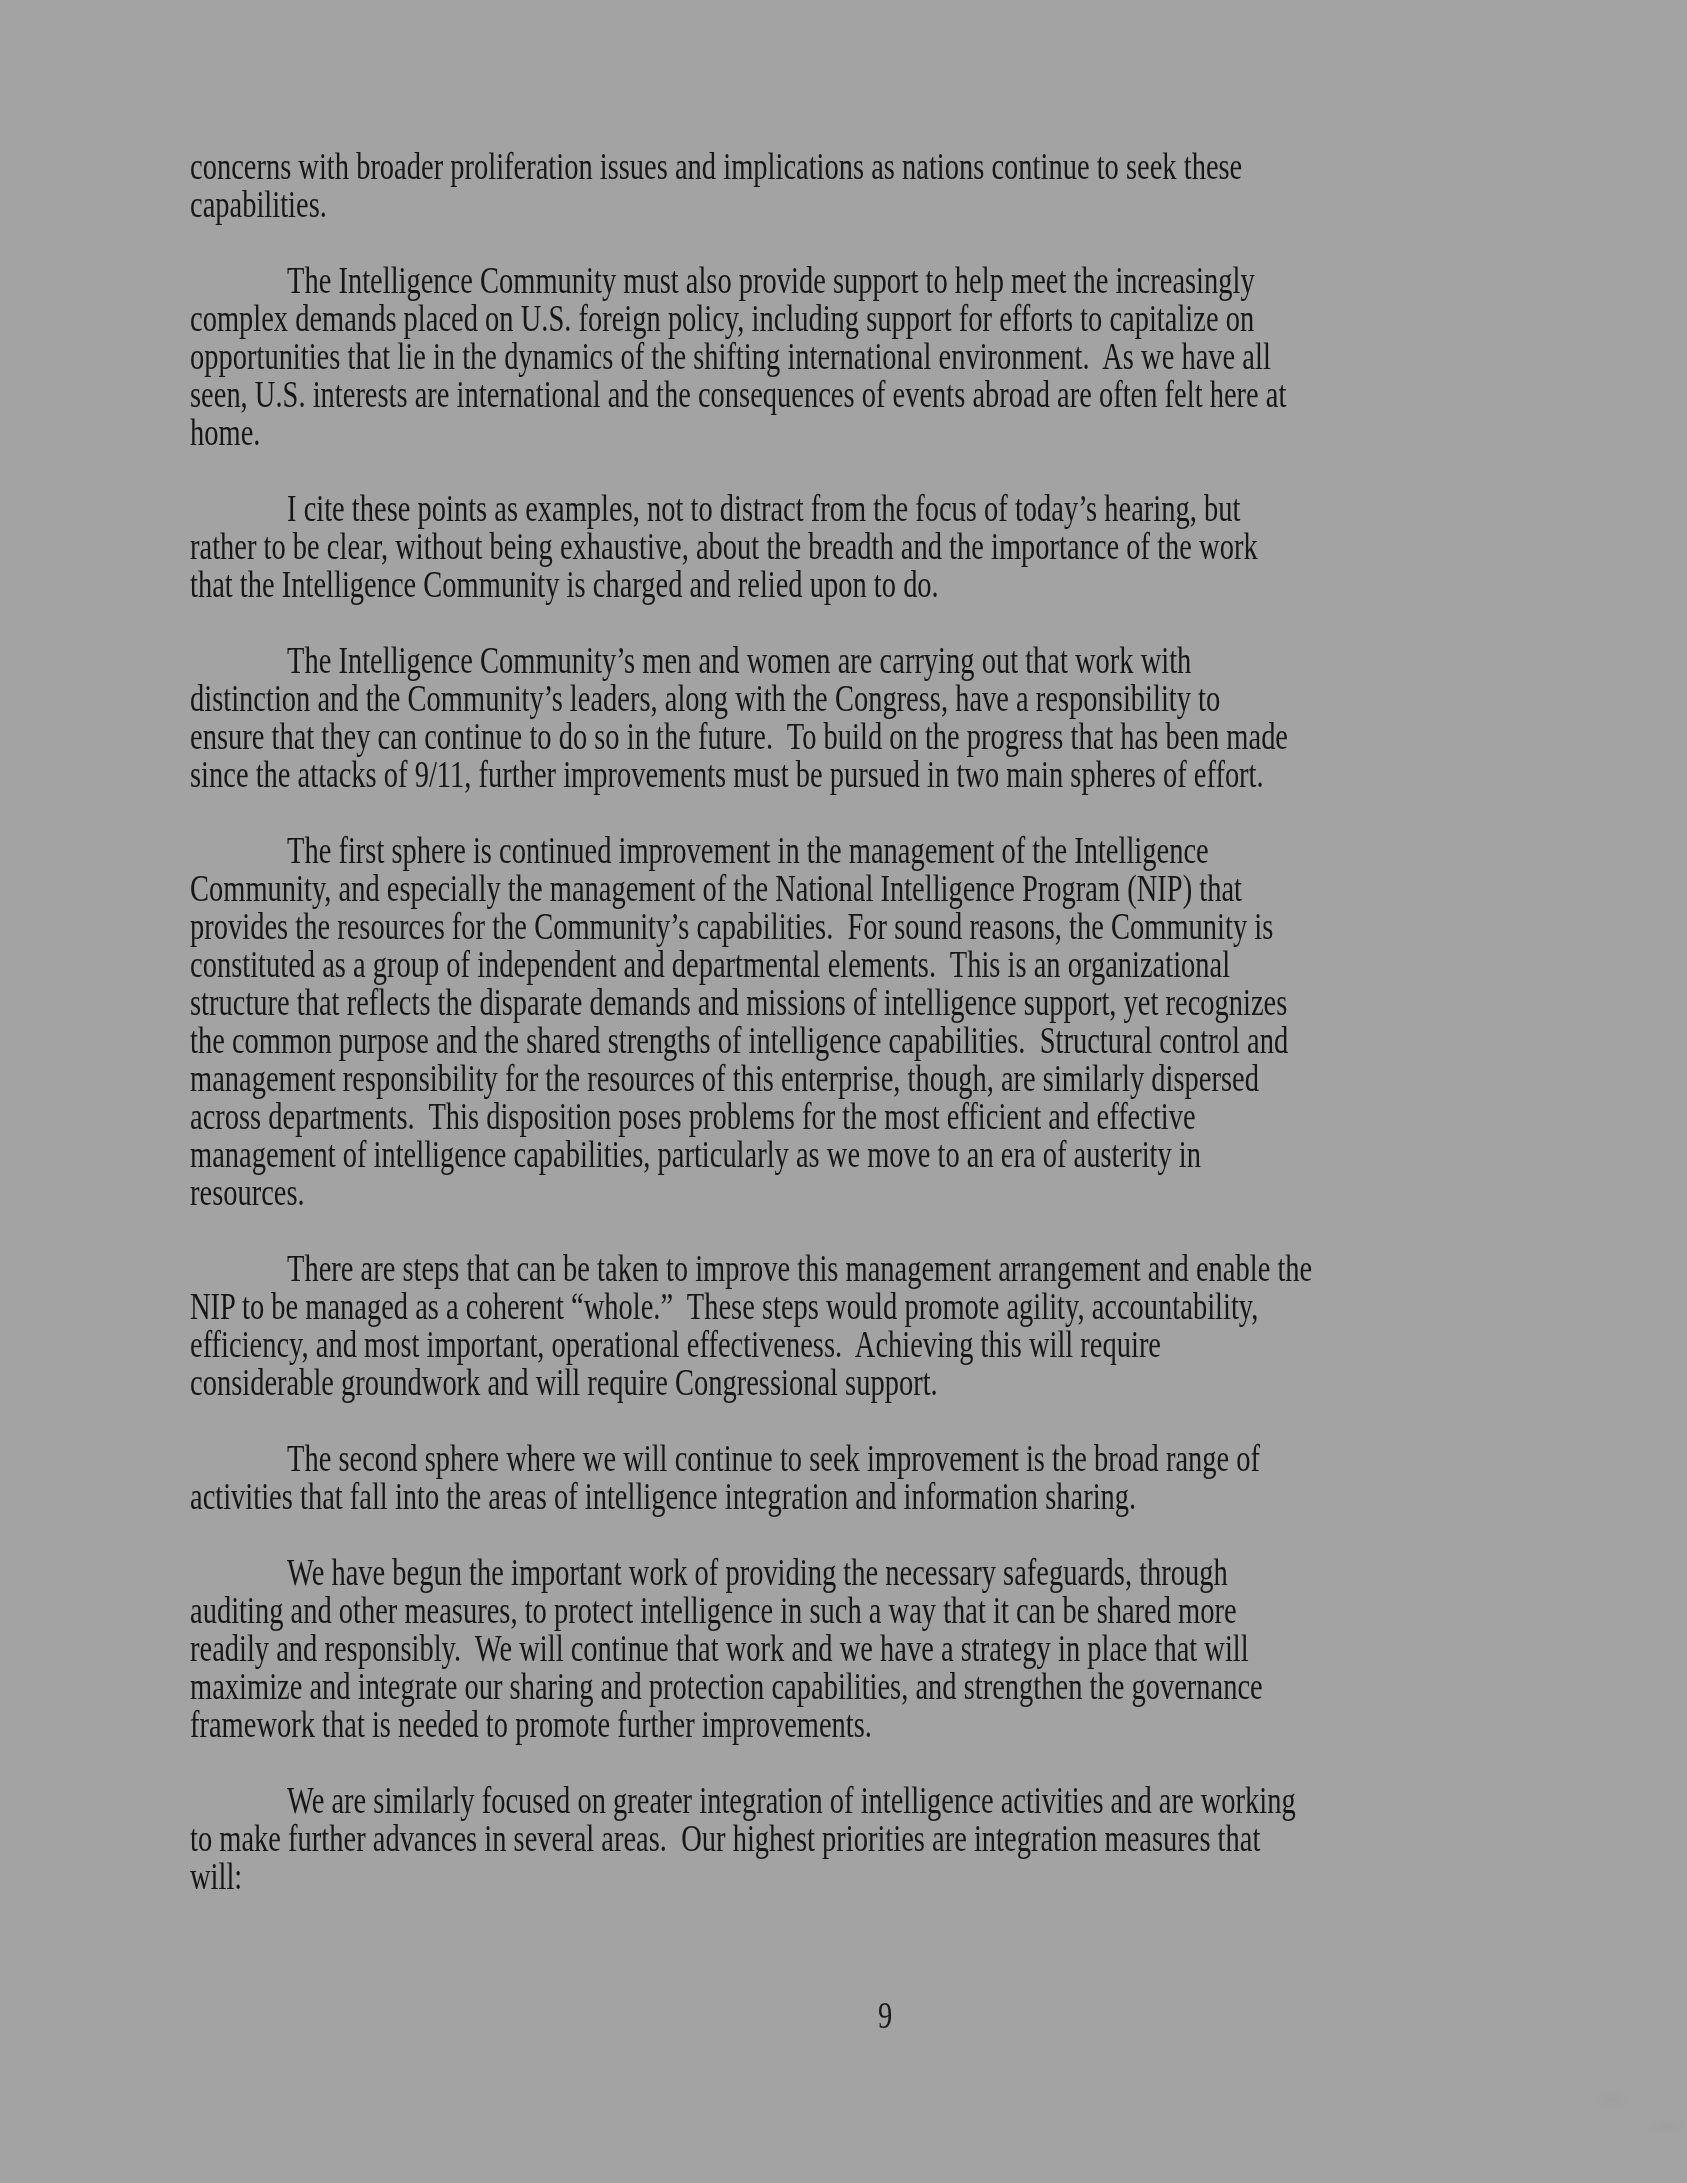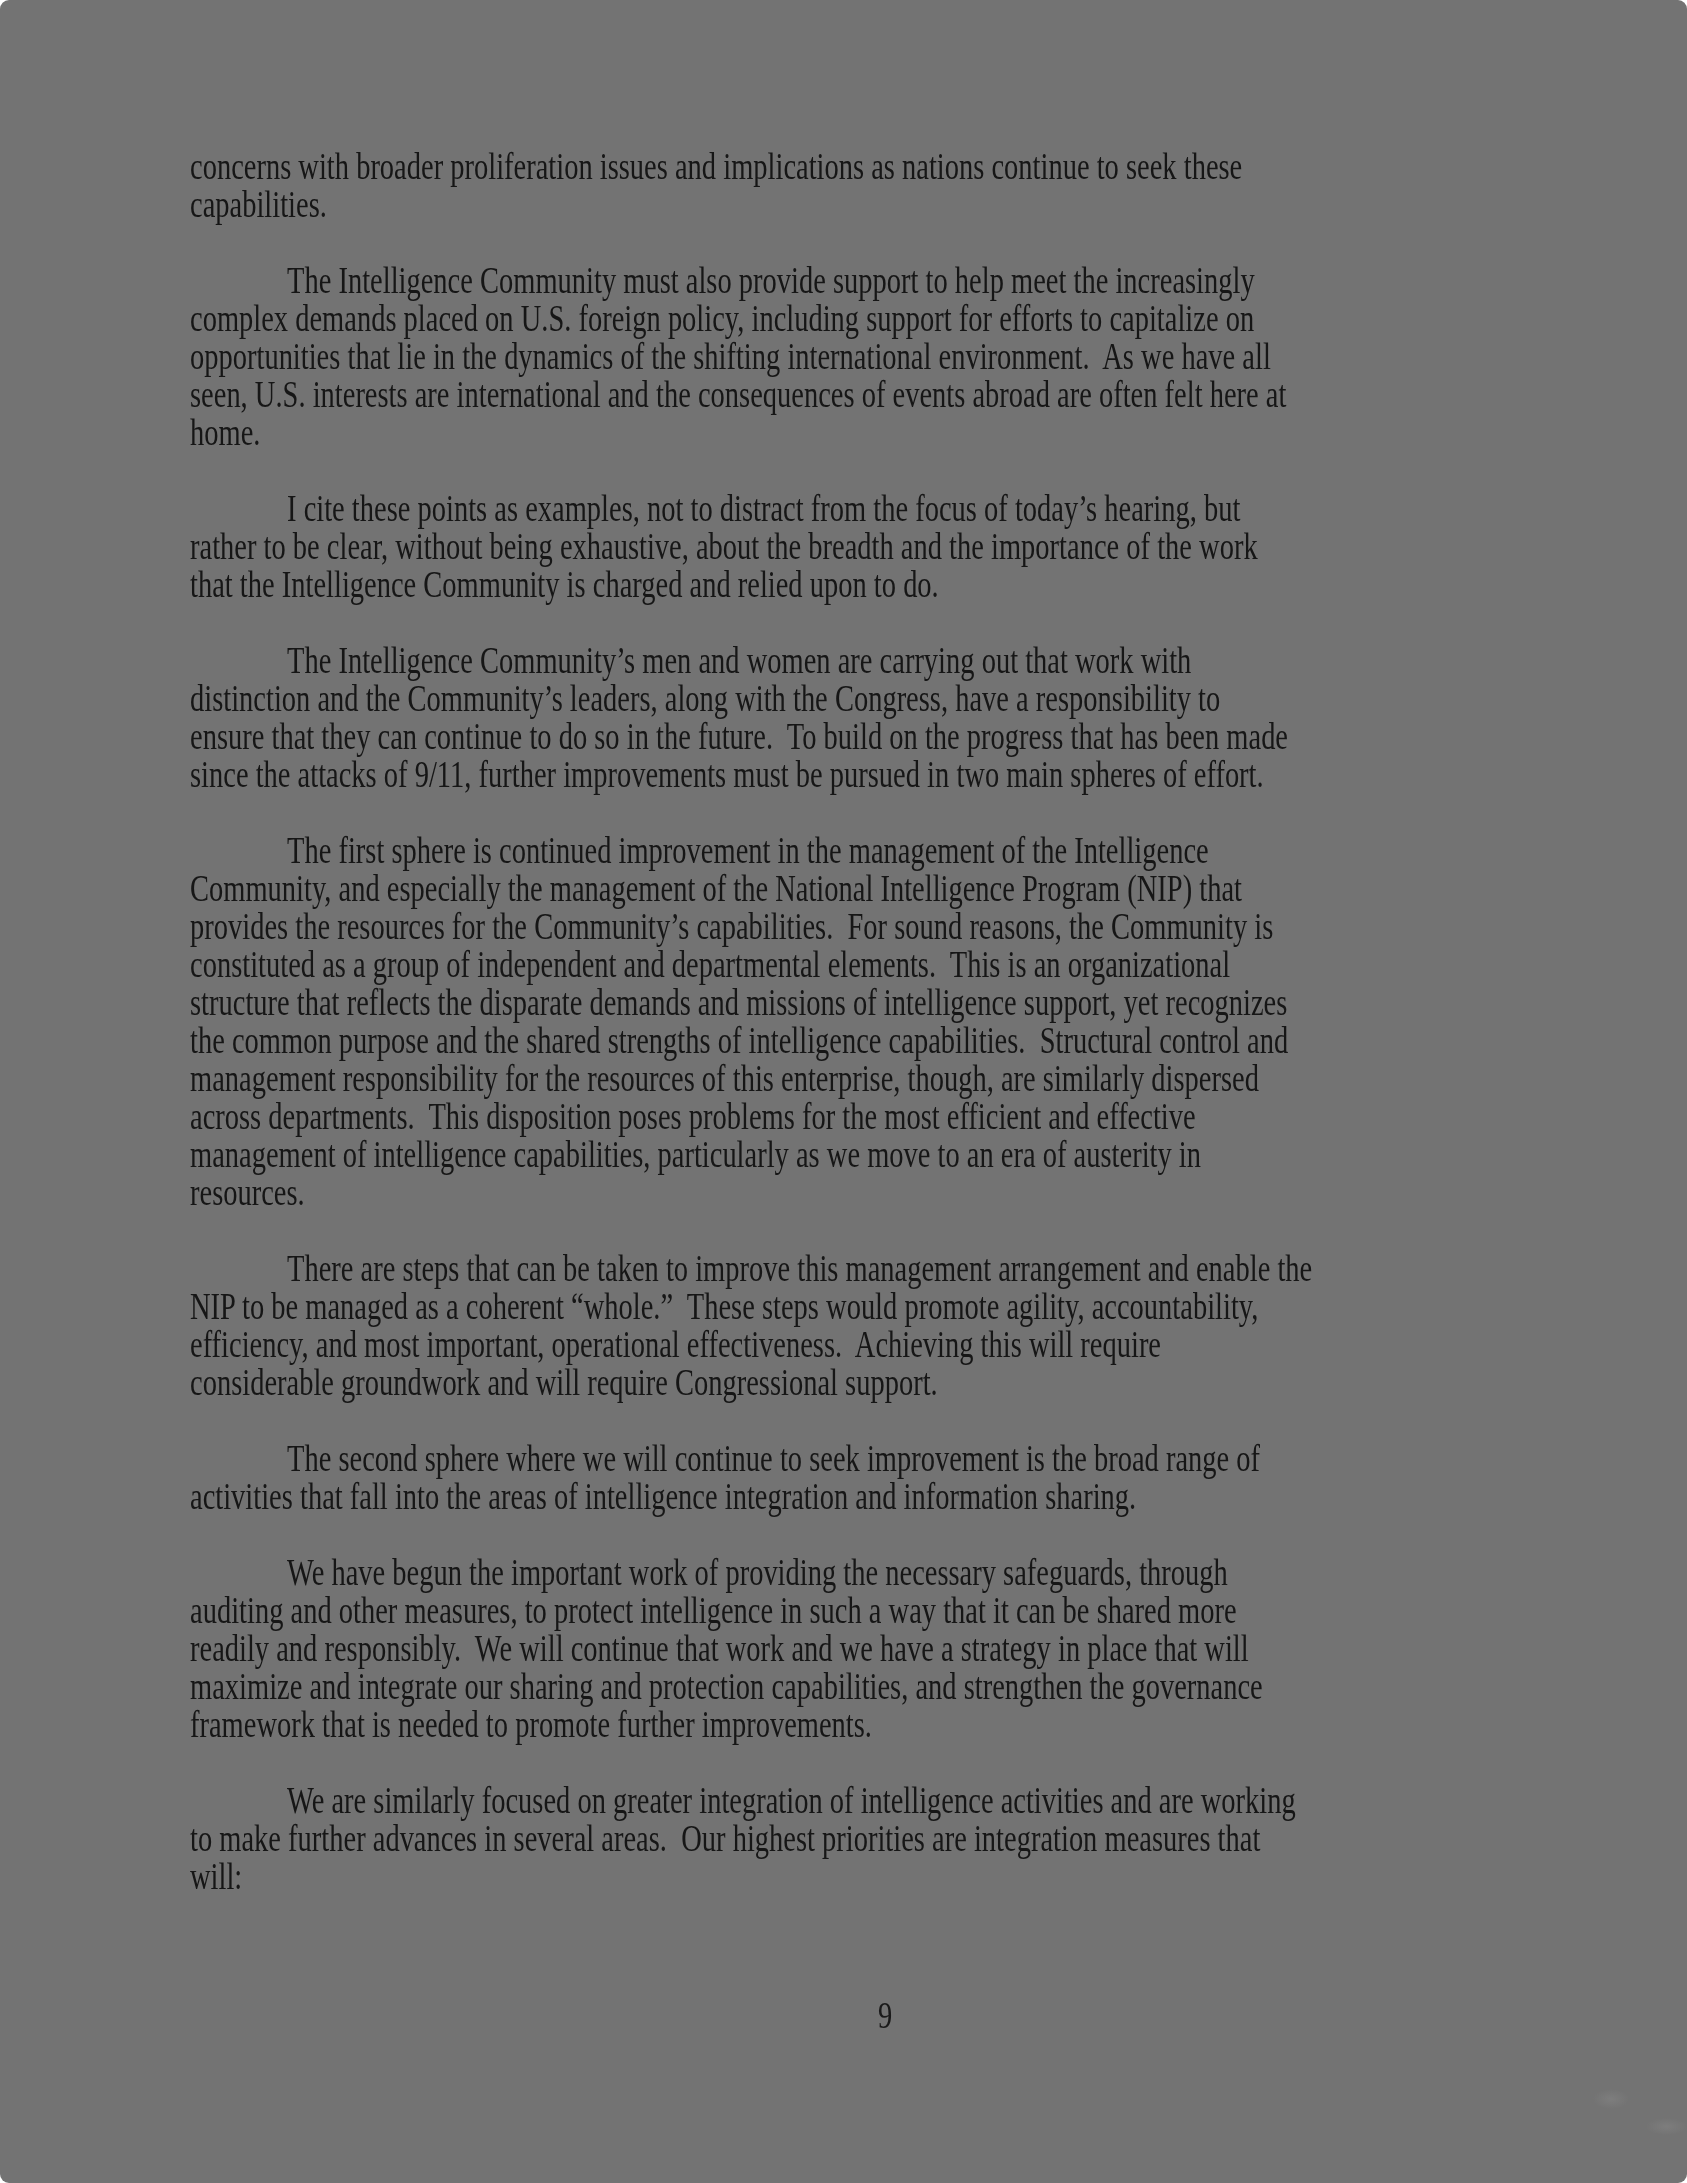--- a/index.html
+++ b/index.html
@@ -1,25 +1,24 @@
 <!DOCTYPE html>
 <html style="font-size:10.6px"><head>
 <meta charset="utf-8">
 <style>
   html, body { margin: 0; padding: 0; background: #ffffff; }
 
   .page {
     position: relative;
     width: 1687px;
     height: 2183px;
-    background: #737373;
+    background: #a3a3a3;
     overflow: hidden;
     font-family: "Liberation Serif", serif;
     color: #161616;
-    border-radius: 9px;
   }
 
   
   .textblock {
     position: absolute;
     left: 190px;
     top: 148px;
     width: 1985px;
     transform: scaleX(0.77);
     transform-origin: 0 0;

